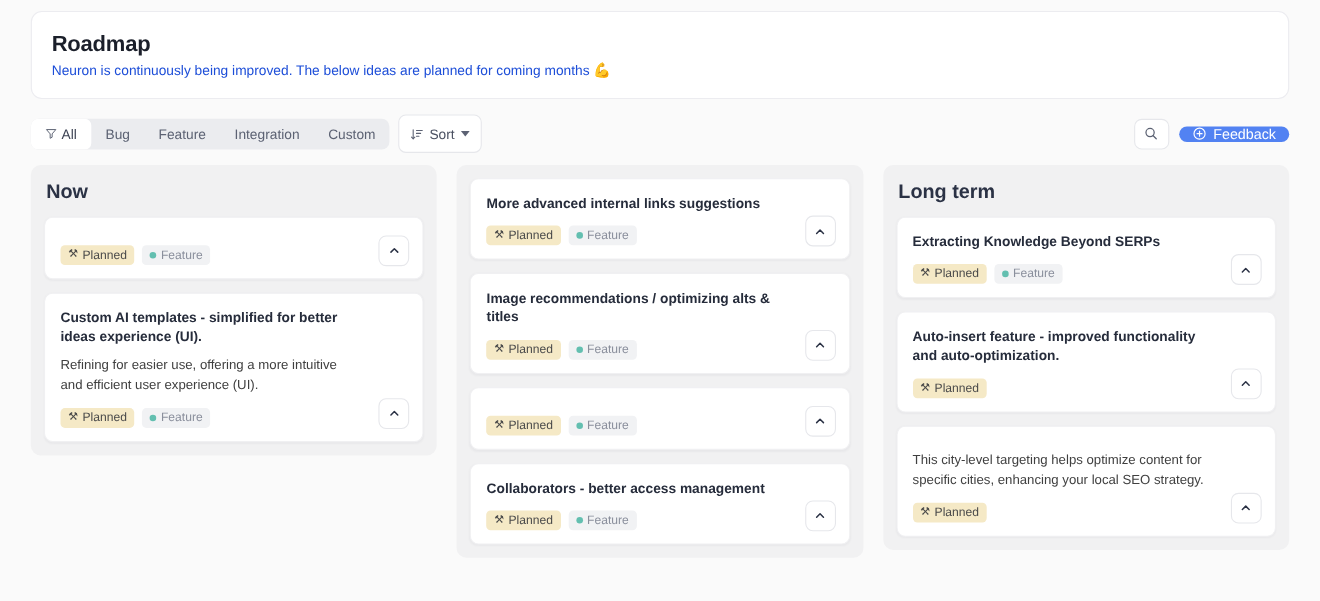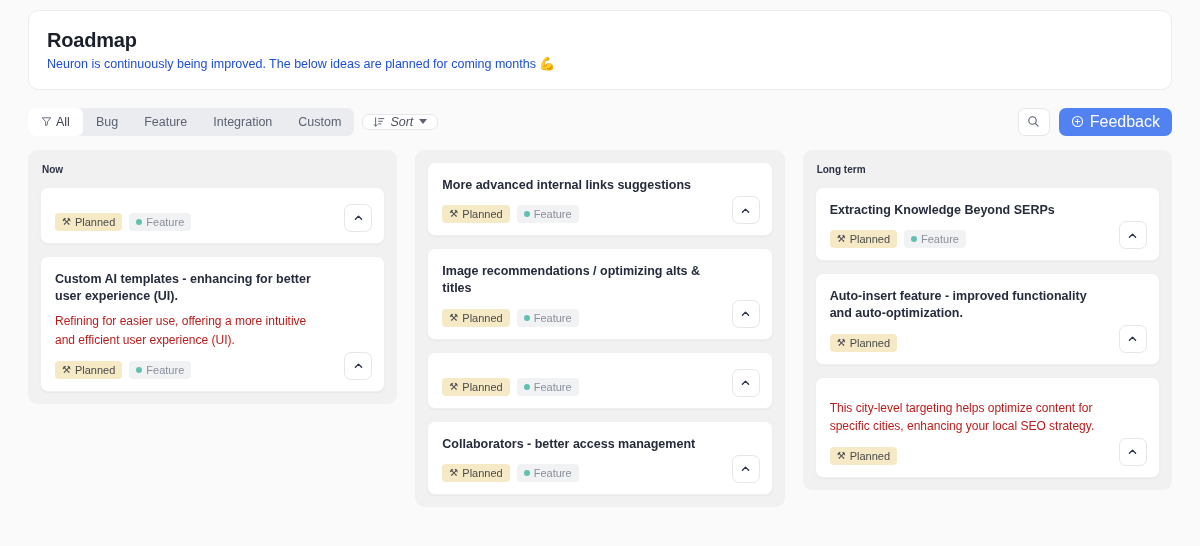--- a/index.html
+++ b/index.html
@@ -69,30 +69,29 @@
     background: #ffffff;
     border-radius: 6px;
     color: #3d4354;
   }
   .funnel { width: 11px; height: 11px; display: block; }
 
   .sort-btn {
     display: flex;
     align-items: center;
     gap: 5px;
-    height: 16px;
+    height: 35px;
     padding: 0 10px;
     background: #ffffff;
     border: 1px solid #e6e7eb;
     border-radius: 7px;
     font-size: 12.5px;
     color: #4b5162;
     cursor: pointer;
     white-space: nowrap;
-    font-style: italic;
   }
   .sort-icon { width: 12px; height: 12px; display: block; }
   .caret {
     width: 0; height: 0;
     border-left: 4px solid transparent;
     border-right: 4px solid transparent;
     border-top: 5px solid #5c6273;
     margin-left: 1px;
   }
 
@@ -102,48 +101,48 @@
     background: #ffffff;
     border: 1px solid #e6e7eb;
     border-radius: 7px;
     display: flex; align-items: center; justify-content: center;
     cursor: pointer;
   }
   .search-icon { width: 13px; height: 13px; display: block; }
 
   .feedback-btn {
     display: flex; align-items: center; gap: 6px;
-    height: 28px;
+    height: 14px;
     padding: 0 12px;
     background: #5282f2;
     border: none;
     border-radius: 7px;
     color: #ffffff;
-    font-size: 16px;
+    font-size: 13px;
     font-family: inherit;
     cursor: pointer;
     white-space: nowrap;
   }
   .plus-icon { width: 13px; height: 13px; display: block; }
 
   
   .board {
     display: flex;
     gap: 18px;
     margin-top: 12px;
     align-items: flex-start;
   }
   .column {
     flex: 1 1 0;
     background: #f1f1f2;
     border-radius: 9px;
     padding: 12px;
   }
   .column-title {
-    font-size: 10px;
+    font-size: 18px;
     font-weight: bold;
     color: #2b3245;
     margin: 2px 2px 12px 2px;
   }
 
   .card {
     background: #ffffff;
     border: 1px solid #f0f0f2;
     border-radius: 8px;
     padding: 14px 14px 12px 14px;
@@ -155,21 +154,21 @@
 
   .card-title {
     font-size: 12.5px;
     font-weight: bold;
     color: #262c3b;
     line-height: 1.38;
     padding-right: 46px;
   }
   .card-desc {
     font-size: 12px;
-    color: #b91c1c;
+    color: #404040;
     line-height: 1.55;
     margin-top: 7px;
     padding-right: 46px;
   }
 
   .badges {
     display: flex;
     align-items: center;
     gap: 7px;
     margin-top: 11px;
@@ -292,21 +291,21 @@
               <span>Feature</span>
             </span>
           </div>
           <div class="vote-btn">
             <svg class="chev" viewBox="0 0 16 16" fill="none" stroke="#2b3245" stroke-width="2" stroke-linecap="round" stroke-linejoin="round">
               <path d="M3.5 10.5L8 6l4.5 4.5"></path>
             </svg>
           </div>
         </div>
         <div class="card">
-          <div class="card-title">Custom AI templates - enhancing for better user experience (UI).</div>
+          <div class="card-title">Custom AI templates - simplified for better ideas experience (UI).</div>
           <div class="card-desc">Refining for easier use, offering a more intuitive and efficient user experience (UI).</div>
           <div class="badges">
             <span class="badge badge-planned">
               <span class="badge-emoji">⚒</span>
               <span>Planned</span>
             </span>
             <span class="badge badge-feature">
               <span class="dot"></span>
               <span>Feature</span>
             </span>

